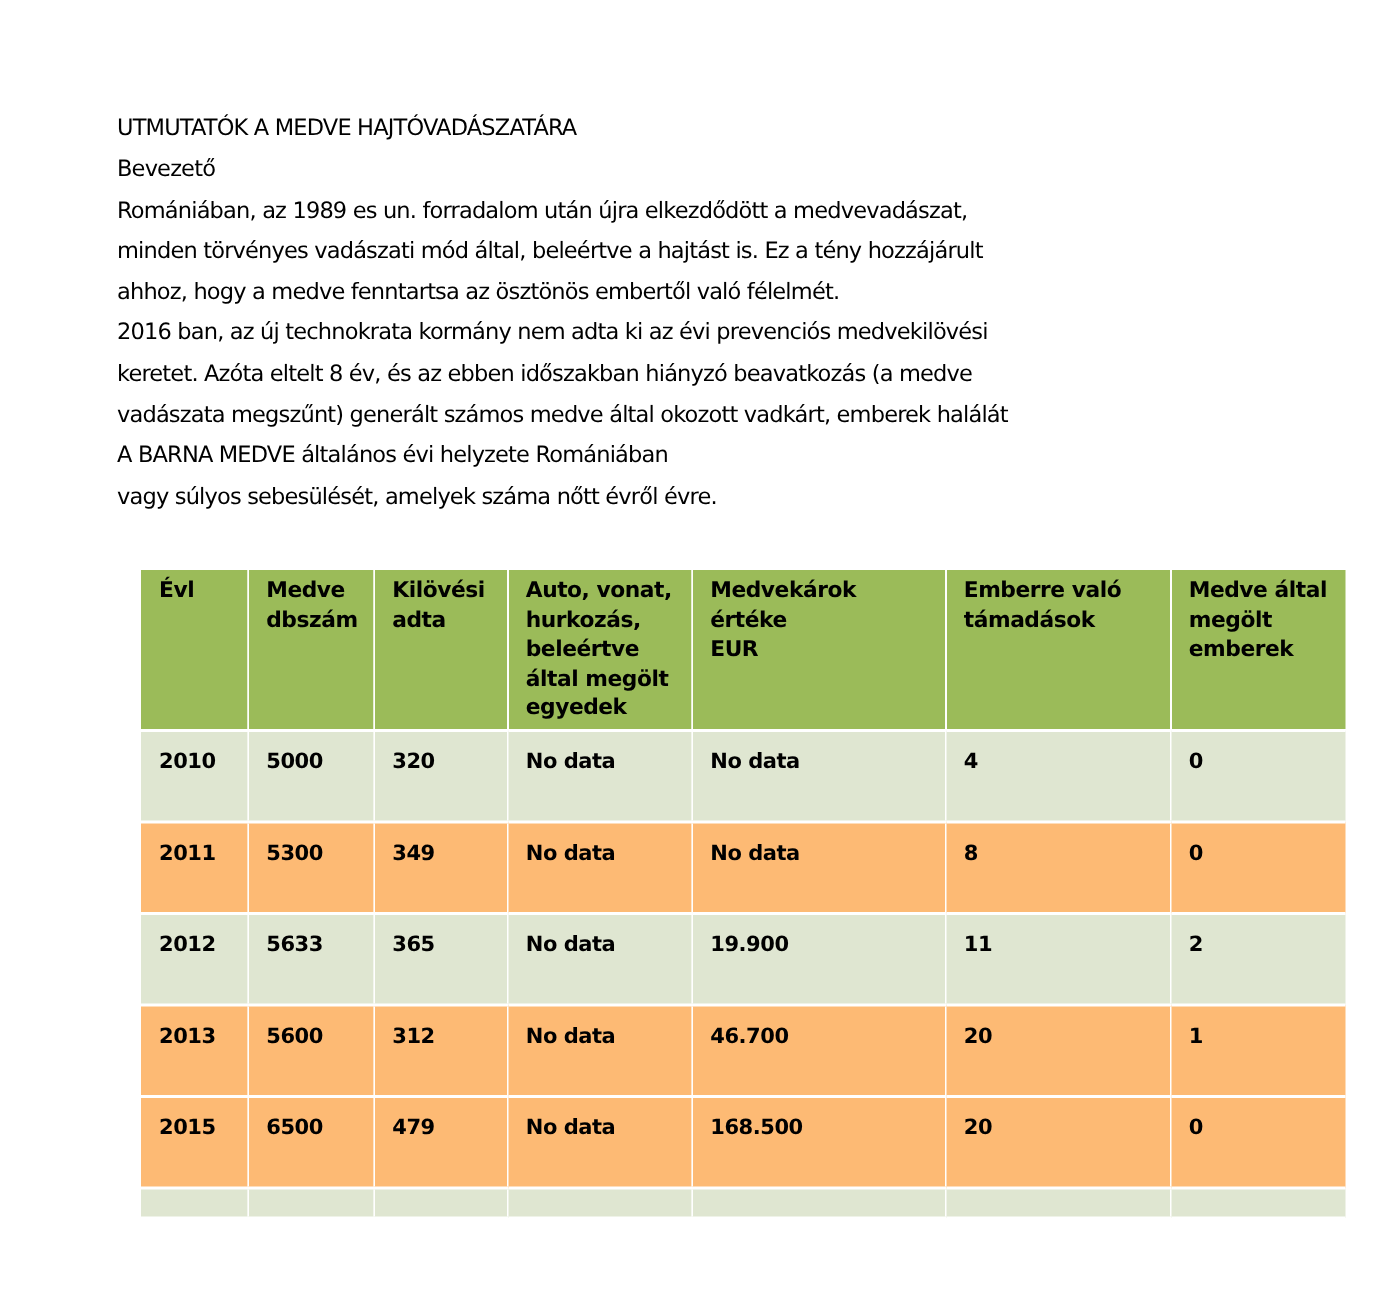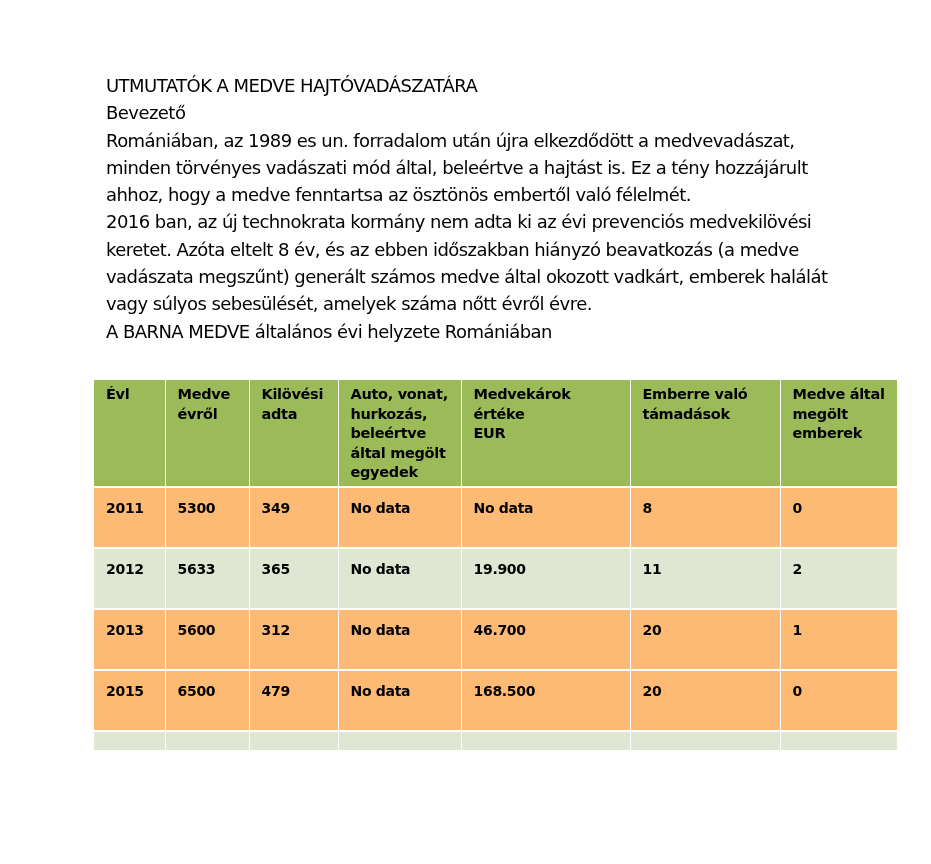--- a/index.html
+++ b/index.html
@@ -14,25 +14,24 @@
       position: relative;
       font-family: "Liberation Sans", sans-serif;
       color: #000000;
     }
     .doc-text {
       position: absolute;
       left: 78px;
       top: 72px;
       width: 800px;
       font-family: "DejaVu Sans", sans-serif;
-      font-size: 18px;
+      font-size: 15px;
       line-height: 27.3px;
       letter-spacing: -0.55px;
       word-spacing: 0px;
-      margin-left: 28px;
     }
     .doc-text p {
       margin: 0;
       padding: 0;
       white-space: nowrap;
     }
     .data-table {
       position: absolute;
       left: 94px;
       top: 380px;
@@ -91,42 +90,42 @@
 
 <div class="doc-text">
   <p>UTMUTATÓK A MEDVE HAJTÓVADÁSZATÁRA</p>
   <p>Bevezető</p>
   <p>Romániában, az 1989 es un. forradalom után újra elkezdődött a medvevadászat,</p>
   <p>minden törvényes vadászati mód által, beleértve a hajtást is. Ez a tény hozzájárult</p>
   <p>ahhoz, hogy a medve fenntartsa az ösztönös embertől való félelmét.</p>
   <p>2016 ban, az új technokrata kormány nem adta ki az évi prevenciós medvekilövési</p>
   <p>keretet. Azóta eltelt 8 év, és az ebben időszakban hiányzó beavatkozás (a medve</p>
   <p>vadászata megszűnt) generált számos medve által okozott vadkárt, emberek halálát</p>
+  <p>A BARNA MEDVE általános évi helyzete Romániában</p>
   <p>vagy súlyos sebesülését, amelyek száma nőtt évről évre.</p>
-  <p>A BARNA MEDVE általános évi helyzete Romániában</p>
 </div>
 
 <table class="data-table">
   <colgroup>
     <col style="width:71px">
     <col style="width:84px">
     <col style="width:89px">
     <col style="width:123px">
     <col style="width:169px">
     <col style="width:150px">
     <col style="width:117px">
   </colgroup>
   <thead>
     <tr id="header-row">
         <th>
           <div>Évl</div>
         </th>
         <th>
           <div>Medve</div>
-          <div>évről</div>
+          <div>dbszám</div>
         </th>
         <th>
           <div>Kilövési</div>
           <div>adta</div>
         </th>
         <th>
           <div>Auto, vonat,</div>
           <div>hurkozás,</div>
           <div>beleértve</div>
           <div>által megölt</div>
@@ -142,20 +141,29 @@
           <div>támadások</div>
         </th>
         <th>
           <div>Medve által</div>
           <div>megölt</div>
           <div>emberek</div>
         </th>
       </tr>
   </thead>
   <tbody id="table-body">
+      <tr class="odd">
+        <td>2010</td>
+        <td>5000</td>
+        <td>320</td>
+        <td>No data</td>
+        <td>No data</td>
+        <td>4</td>
+        <td>0</td>
+      </tr>
       <tr class="even">
         <td>2011</td>
         <td>5300</td>
         <td>349</td>
         <td>No data</td>
         <td>No data</td>
         <td>8</td>
         <td>0</td>
       </tr>
       <tr class="odd">

